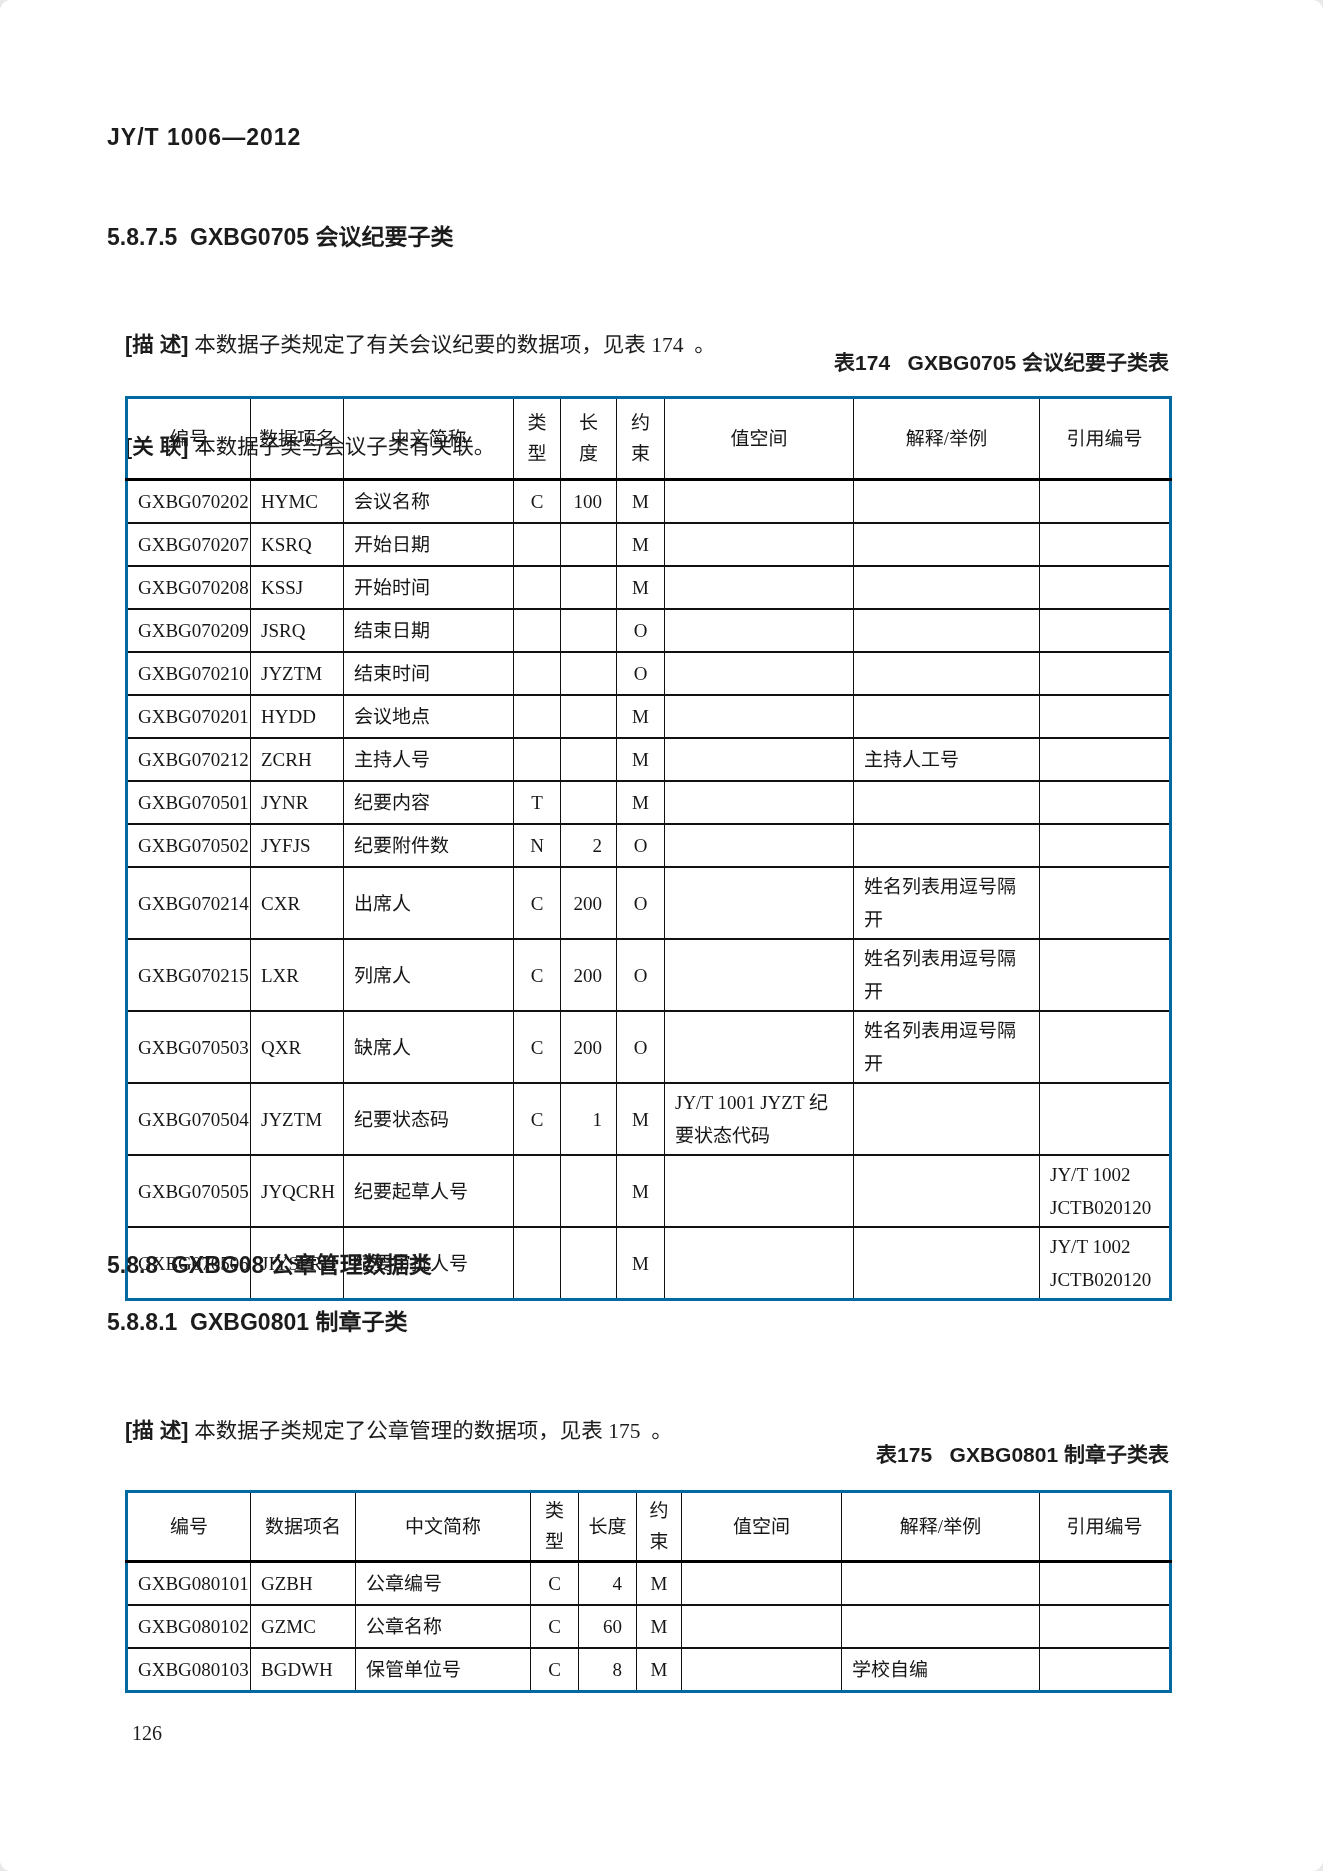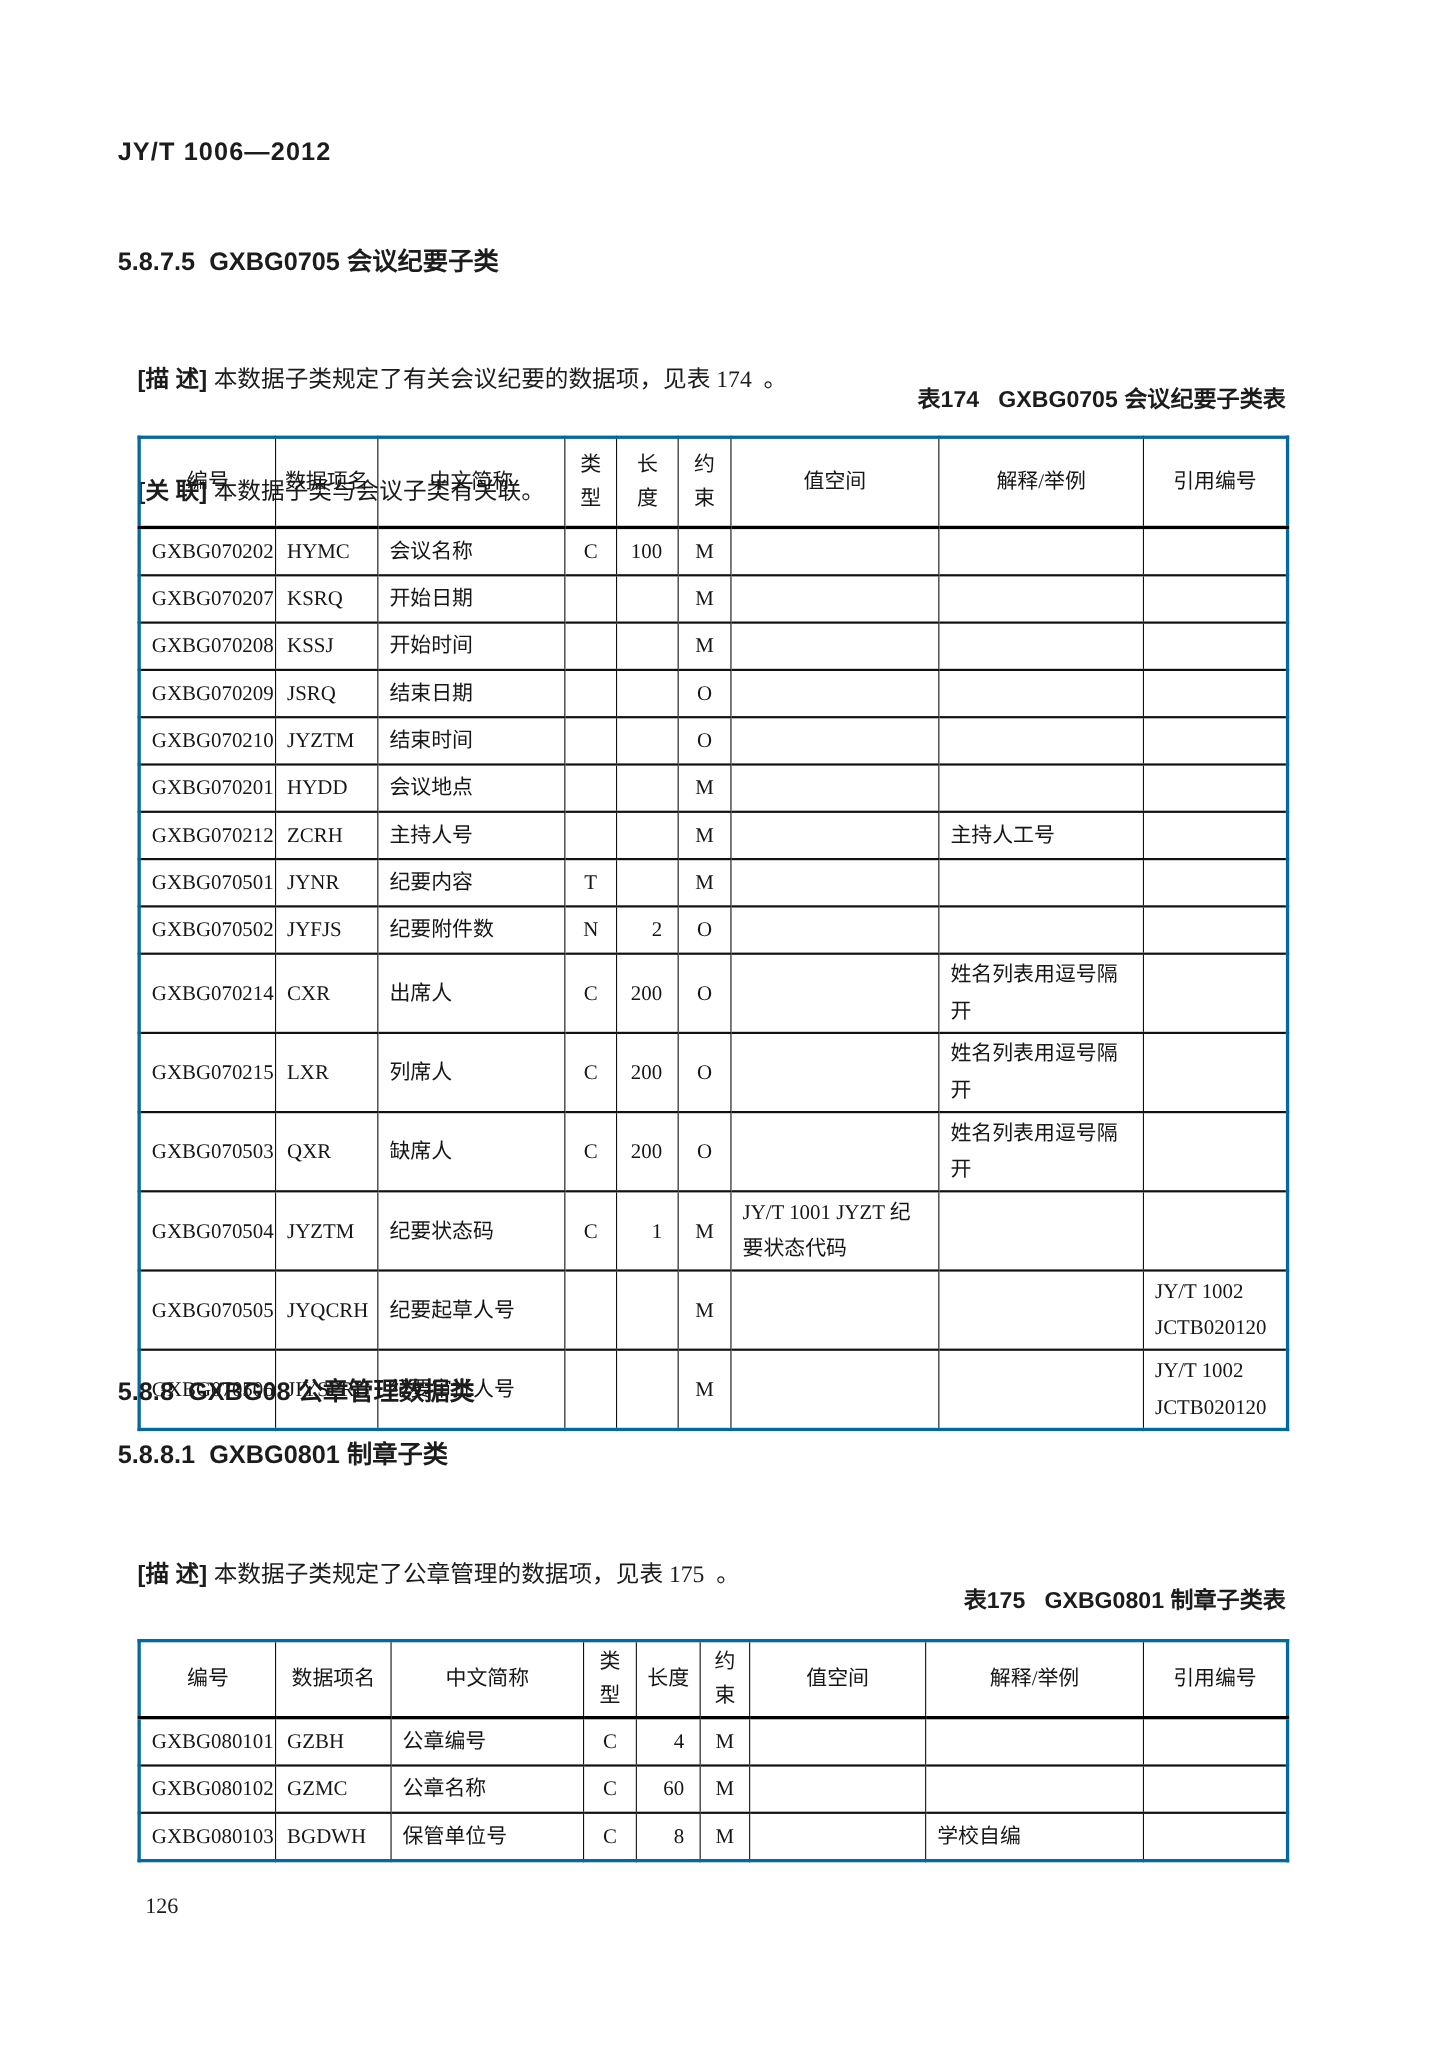--- a/index.html
+++ b/index.html
@@ -4,20 +4,21 @@
 <style>
   html,body{margin:0;padding:0;background:#e8e8e8;}
   .page{
     position:relative;
     width:1323px;height:1871px;
     background:#ffffff;
     margin:0 auto;
     color:#1c1c1c;
     font-family:"Liberation Serif","DejaVu Serif",serif;
     overflow:hidden;
+    border-radius:11px;
   }
   .doc-code{
     position:absolute;left:107px;top:124px;
     font-family:"Liberation Sans","DejaVu Sans",sans-serif;
     font-weight:600;font-size:23px;letter-spacing:1px;
     white-space:pre;
   }
   .sec-heading{
     position:absolute;left:107px;
     font-family:"Liberation Sans","DejaVu Sans",sans-serif;

